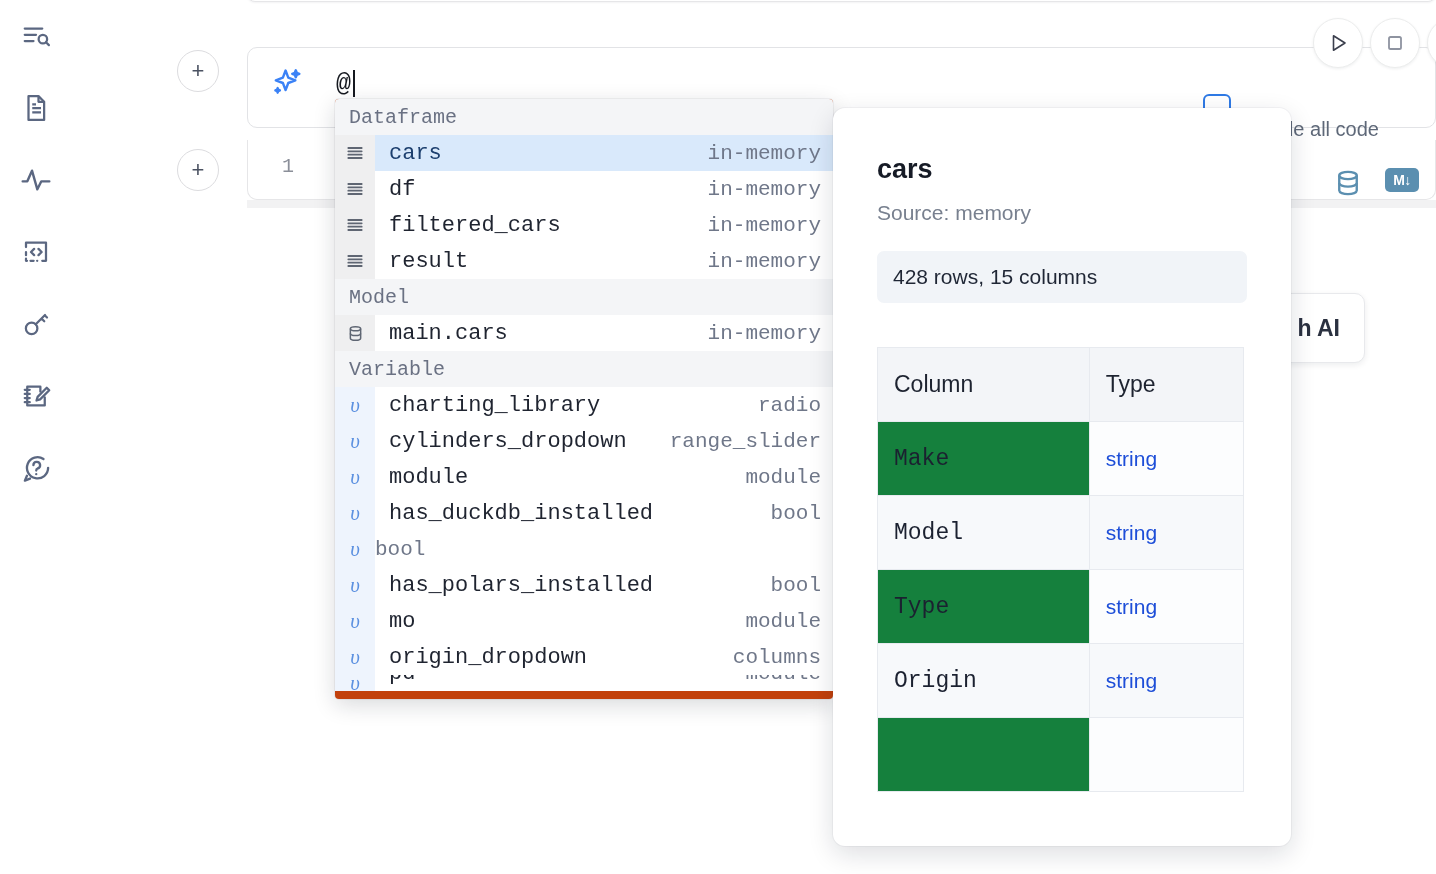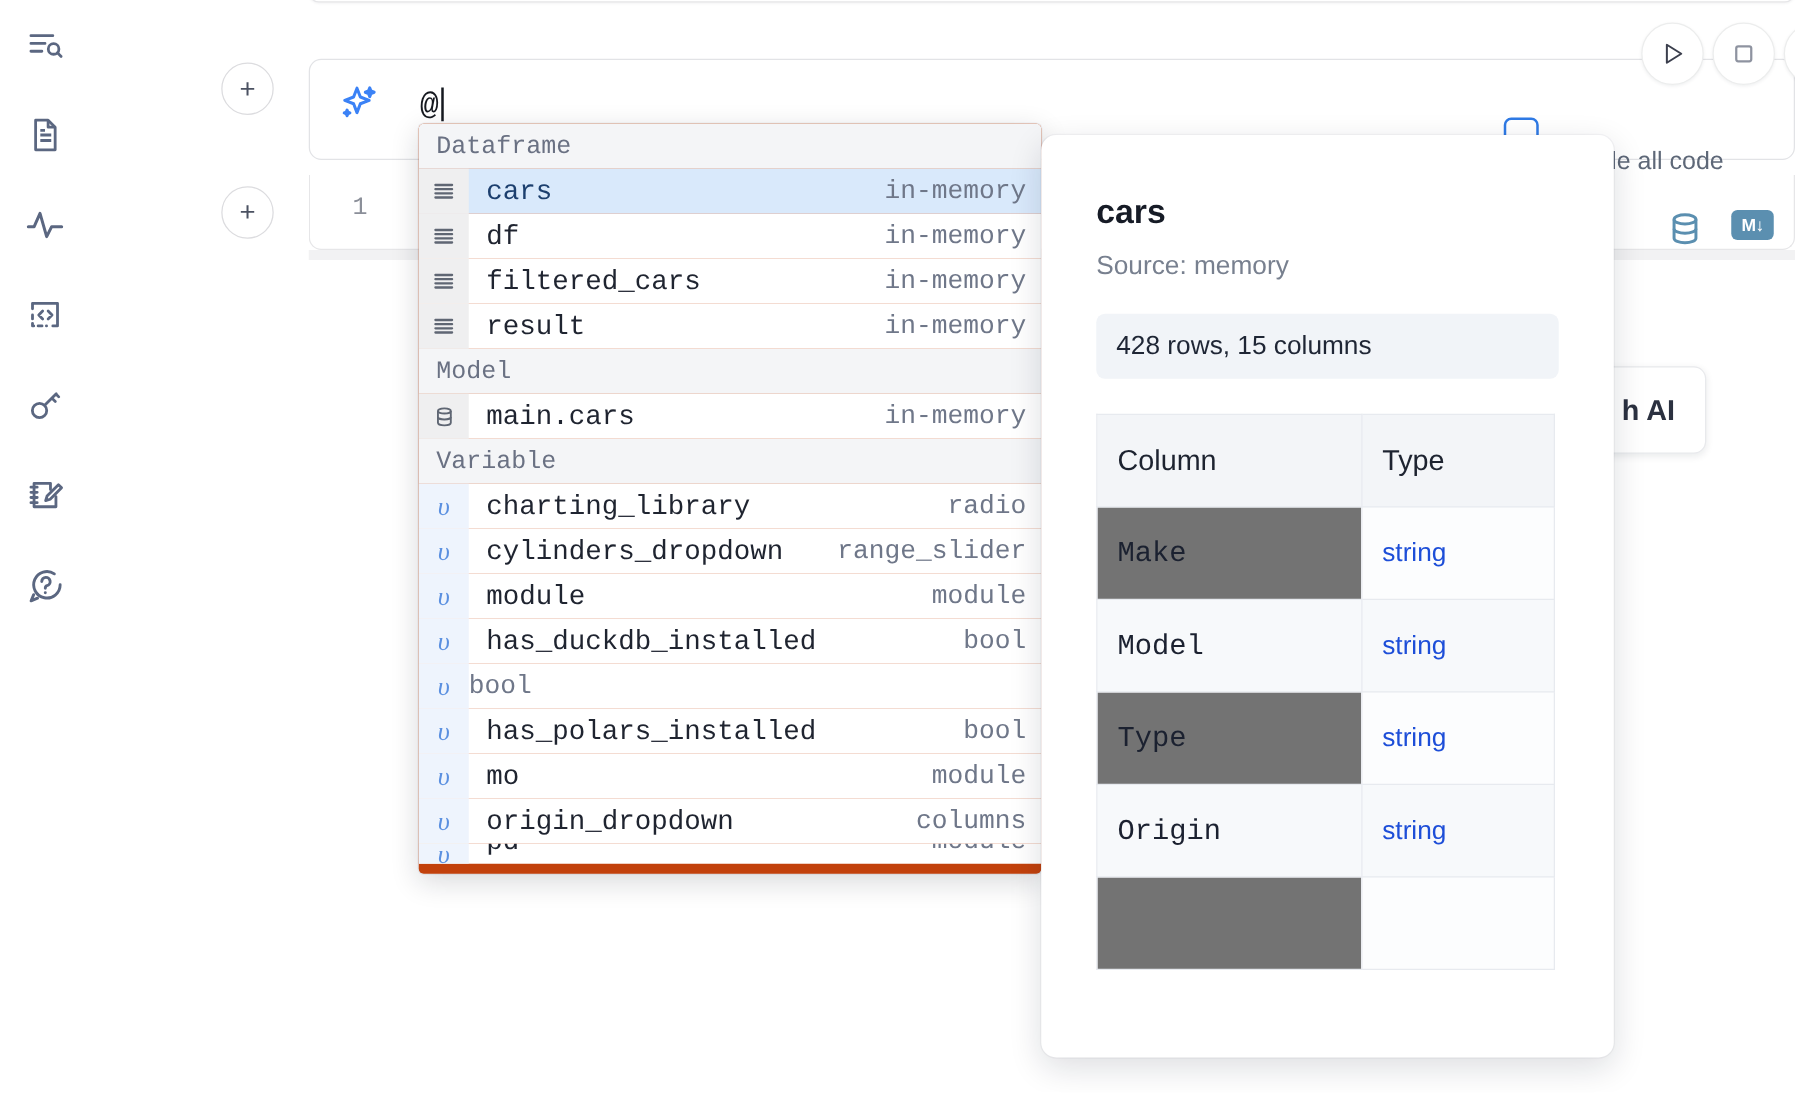--- a/index.html
+++ b/index.html
@@ -152,29 +152,29 @@
     background: #ffffff; border-radius: 12px;
     box-shadow: 0 8px 26px rgba(16,24,40,.14), 0 0 0 1px rgba(16,24,40,.04);
     overflow: hidden; z-index: 30; padding: 46px 44px 0 44px;
   }
   .detail-title { font-size: 27px; font-weight: bold; color: #161b26; margin: 0; }
   .detail-source { font-size: 21px; color: #78808f; margin: 16px 0 0 0; }
   .detail-stats {
     margin-top: 26px; background: #f1f4f8; border-radius: 7px;
     padding: 14px 16px; font-size: 21px; color: #1f2635;
   }
-  .detail-table { margin-top: 28px; width: 367px; border-collapse: collapse; }
+  .detail-table { margin-top: 44px; width: 367px; border-collapse: collapse; }
   .detail-table th, .detail-table td {
     border: 1px solid #e7eaef; padding: 0 16px; height: 74px; text-align: left;
     vertical-align: middle;
   }
   .detail-table th { background: #f3f5f8; font-weight: normal; font-size: 23px; color: #1d2330; }
   .detail-table td.col-name {
     font-family: "Liberation Mono", monospace; font-size: 23px; color: #1b2130;
-    background: #737373;
+    background: #15803d;
   }
   .detail-table td.col-type { font-size: 21px; color: #1d4ed8; background: #fcfdfe; }
   .detail-table tr:nth-child(even) td { background: #f7f9fb; }
 </style>
 </head>
 <body>
 
 <div id="root">
 
   <div class="rail">

